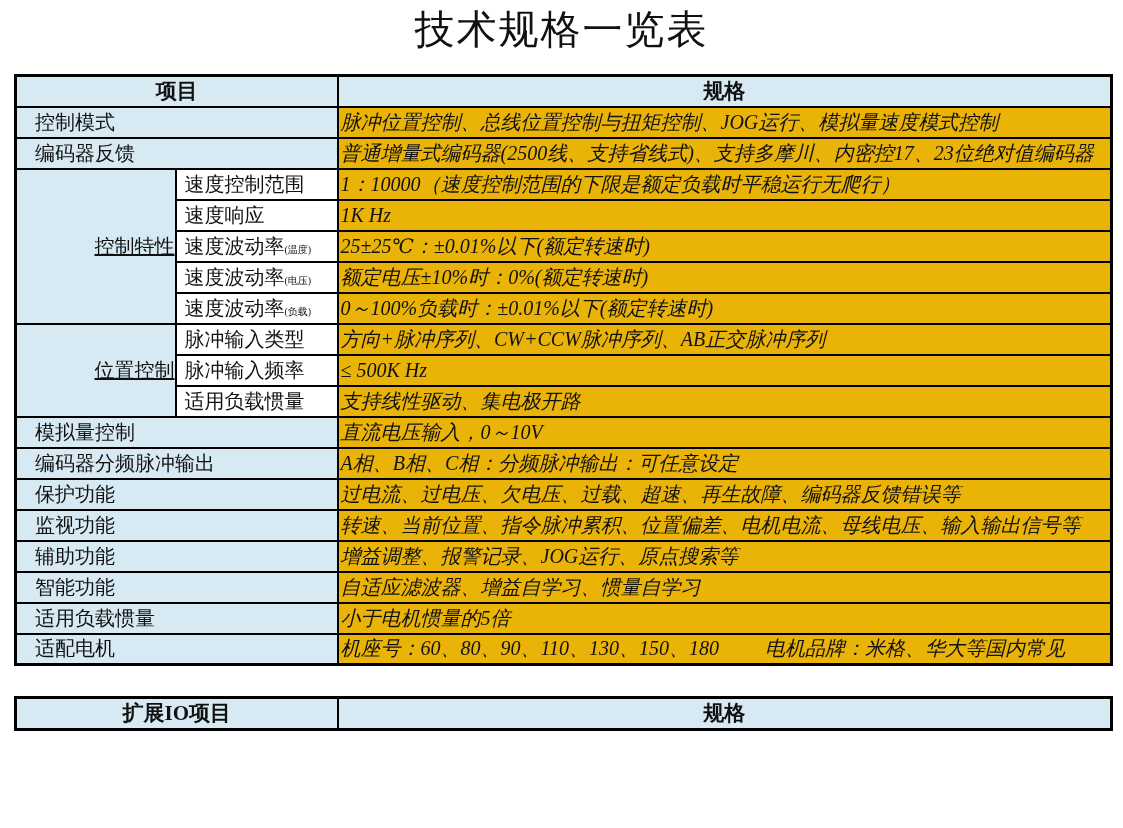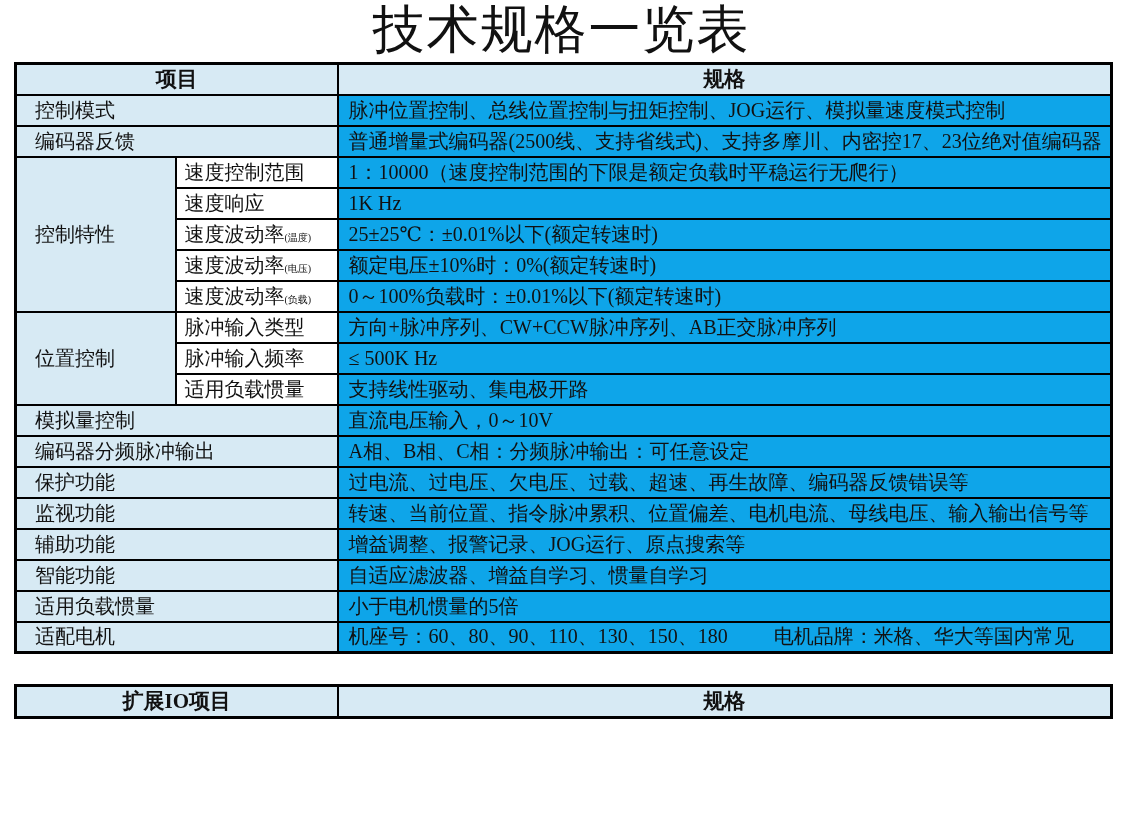--- a/index.html
+++ b/index.html
@@ -11,23 +11,23 @@
   html, body { margin: 0; padding: 0; background: #ffffff; }
   .page {
     width: 1123px;
     height: 828px;
     background: #ffffff;
     font-family: "Liberation Serif", "DejaVu Serif", serif;
     color: var(--text_black);
     overflow: hidden;
   }
   .page-title {
-    margin: 6px 0 8px 0;
+    margin: 6px 0 20px 0;
     text-align: center;
-    font-size: 52px;
+    font-size: 40px;
     font-weight: 500;
     letter-spacing: 2px;
     line-height: 48px;
   }
   table.spec {
     border-collapse: collapse;
     table-layout: fixed;
     width: 1096px;
     margin-left: 14px;
   }
@@ -52,29 +52,31 @@
     height: 31px;
   }
   td.item {
     background: var(--cell_blue);
     padding-left: 18px;
     text-align: left;
   }
   td.groupcell {
     background: var(--cell_blue);
     padding-left: 18px;
-    text-align: left;
+    text-align: right;
+    text-decoration: underline;
   }
   td.subitem {
     background: #ffffff;
     padding-left: 8px;
   }
   td.spec-val {
-    background: #0ea5e9;
-    padding-left: 10px;
+    background: #eab308;
+    padding-left: 2px;
+    font-style: italic;
   }
   .main-table tr { height: 31px; }
   .io-table tr { height: 32px; }
   .io-table { margin-top: 30px; }
   .note { font-size: 10px; }
   .gap2 { margin-left: 46px; }
 </style>
 </head>
 <body>
 

